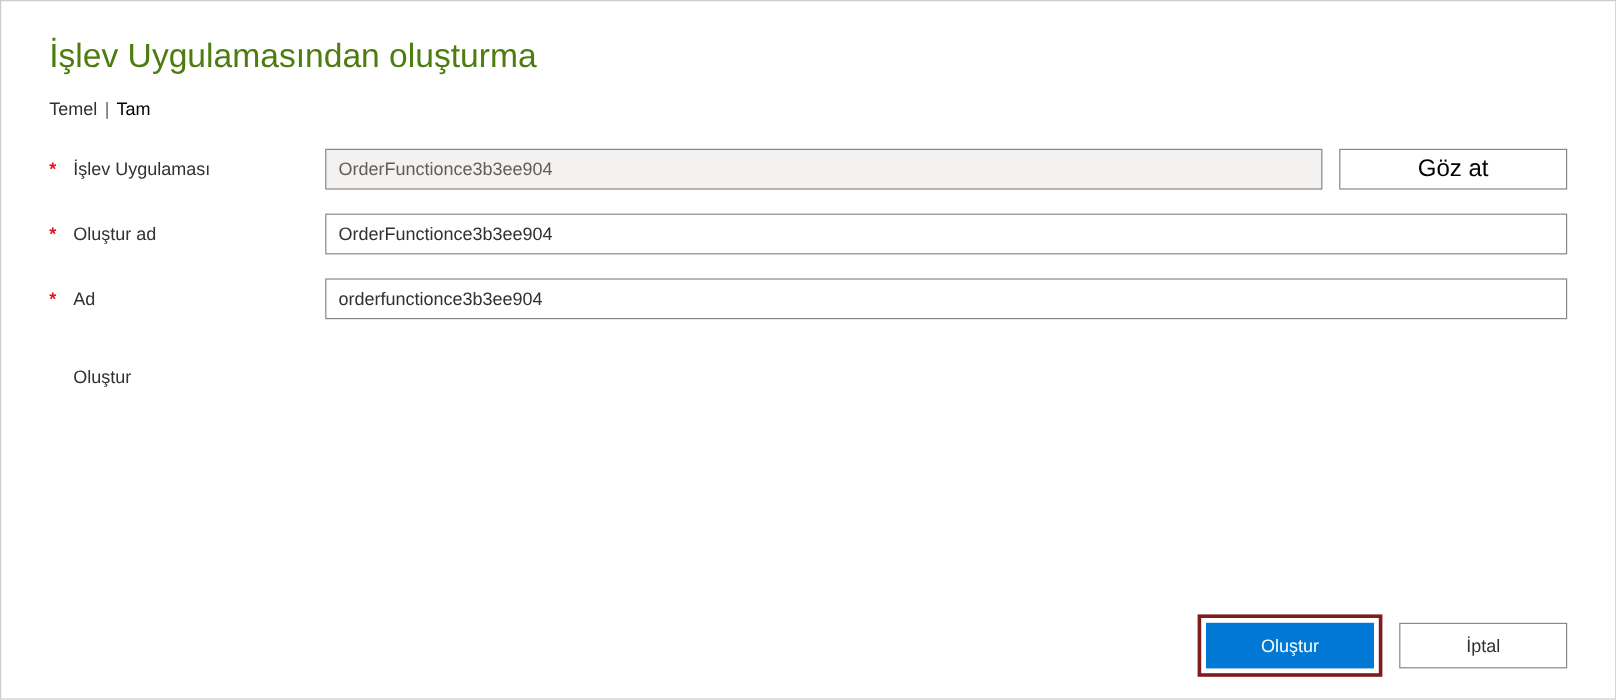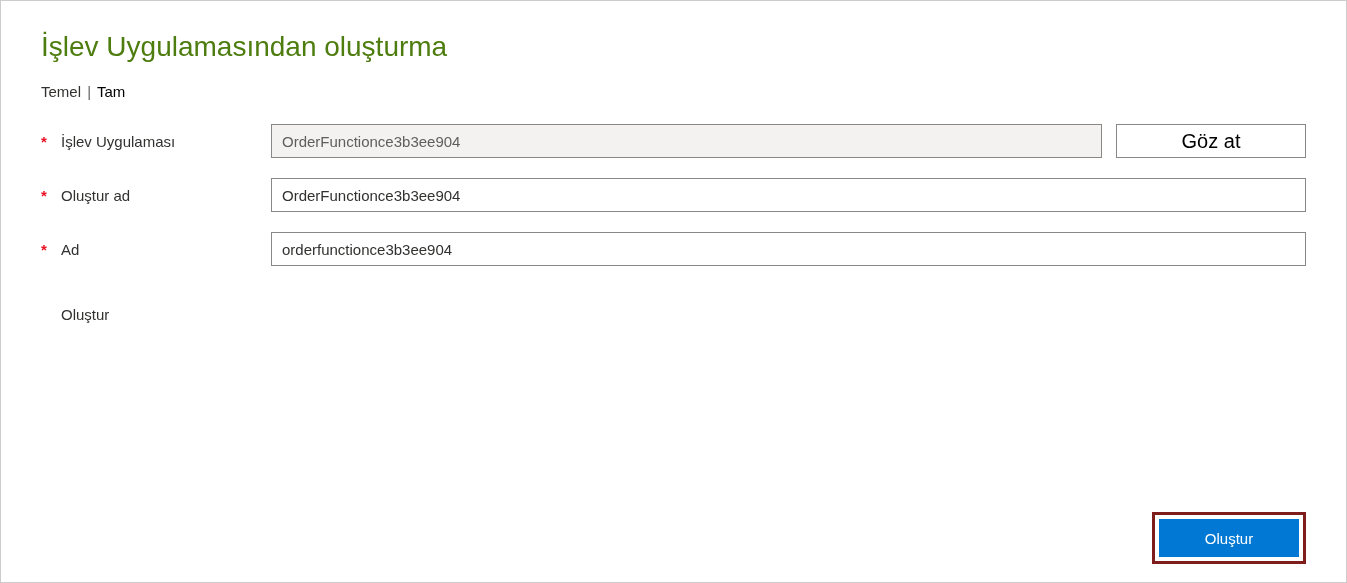--- a/index.html
+++ b/index.html
@@ -174,13 +174,14 @@
   <div class="label-col">
     <span class="req-empty"></span>
     <span>Oluştur</span>
   </div>
 </div>
 
 <div class="footer">
   <div class="highlight-wrap">
     <button class="primary-btn">Oluştur</button>
   </div>
+  <button class="secondary-btn">İptal</button>
 </div>
 
 </body></html>

